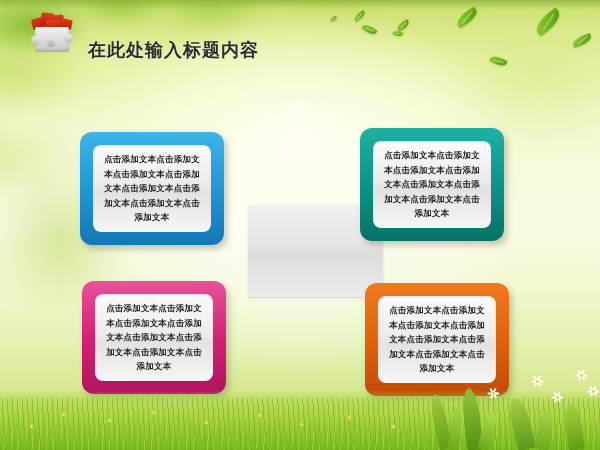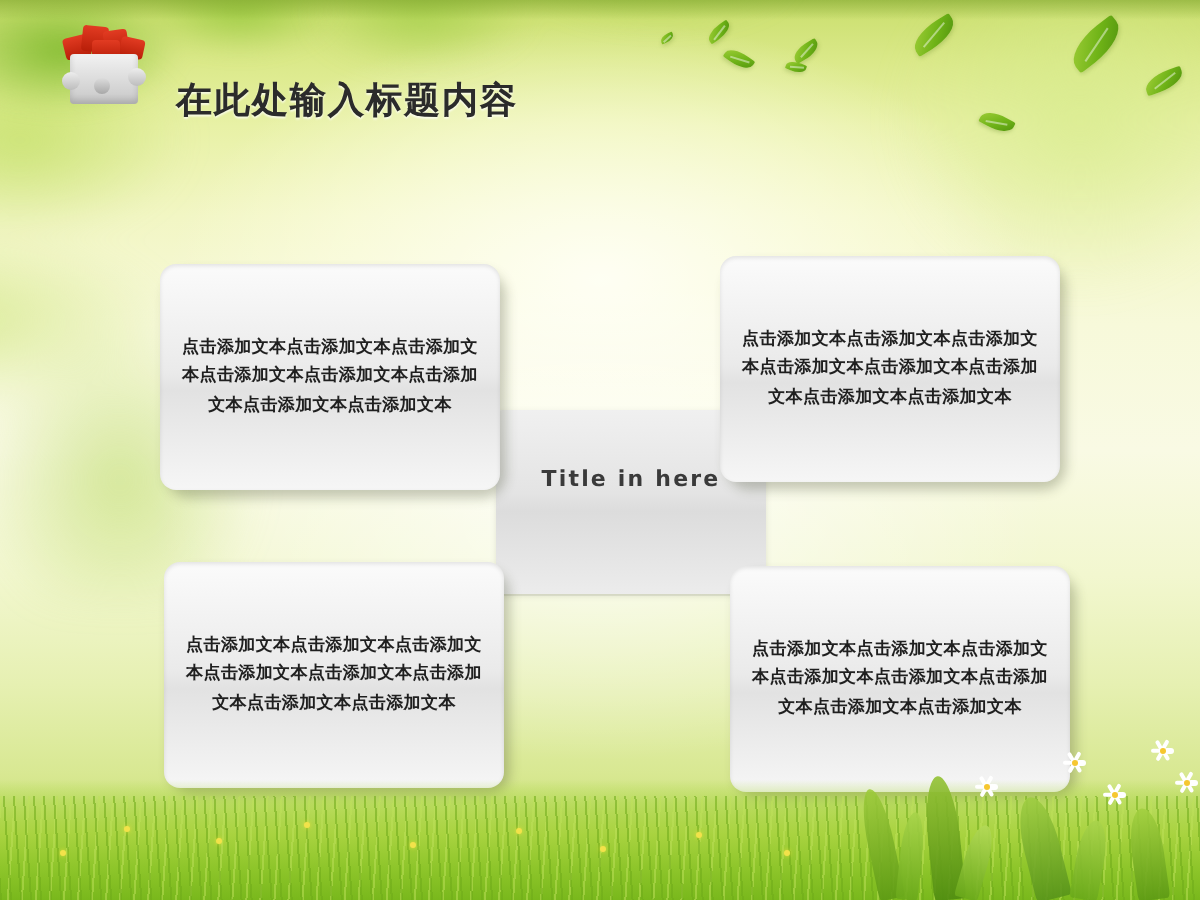--- a/index.html
+++ b/index.html
@@ -240,25 +240,25 @@
   .center-en {
     font-size: 11px;
     font-weight: bold;
     color: #3a3a3a;
     letter-spacing: 1.1px;
   }
 
   
   .card {
     position: absolute;
-    width: 170px;
+    width: 144px;
     height: 113px;
     border-radius: 12px;
     box-sizing: border-box;
-    padding: 0;
+    padding: 13px;
     box-shadow: 3px 4px 6px rgba(60,70,40,0.28);
   }
   .card-inner {
     width: 100%;
     height: 100%;
     border-radius: 8px;
     background: linear-gradient(to bottom, #fbfbfb 0%, #eaeaea 48%, #e2e2e2 56%, #f6f6f6 100%);
     box-shadow: inset 0 1px 2px rgba(0,0,0,0.10);
     display: flex;
     align-items: center;
@@ -320,21 +320,20 @@
 
   <div class="header-title">在此处输入标题内容</div>
 
   <div class="center-rail center-rail-h" style="top:205px;"></div>
   <div class="center-rail center-rail-h" style="top:296px;"></div>
   <div class="center-rail center-rail-v" style="left:248px;"></div>
   <div class="center-rail center-rail-v" style="left:382px;"></div>
 
   <div class="center-panel"></div>
   <div class="center-text">
-    <div class="center-en">Title in here</div>
   </div>
 
   <div class="card" id="card-blue">
     <div class="card-inner">
       <div class="card-text">点击添加文本点击添加文本点击添加文本点击添加文本点击添加文本点击添加文本点击添加文本点击添加文本</div>
     </div>
   </div>
 
   <div class="card" id="card-teal">
     <div class="card-inner">

